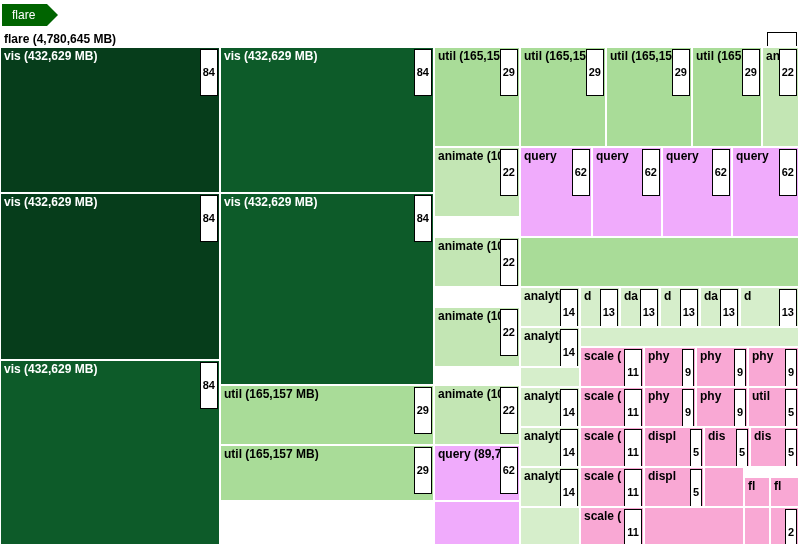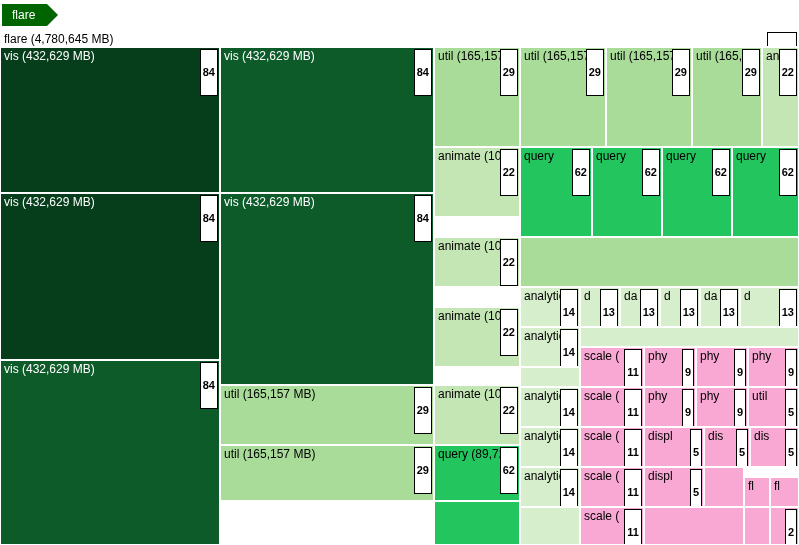--- a/index.html
+++ b/index.html
@@ -2,28 +2,28 @@
 <html><head>
 <meta charset="utf-8">
 <style>
   *{box-sizing:border-box;margin:0;padding:0}
   html,body{width:799px;height:545px;font-family:Verdana,Geneva,sans-serif;font-size:12px;overflow:hidden;background:#fff}
   .breadcrumb{height:26px;display:flex;align-items:flex-end;padding:2px 2px 0 2px}
   .crumb{position:relative;background:#006400;color:#fff;height:22px;line-height:22px;padding:0 12px 0 10px;font-size:12px}
   .crumb::after{content:"";position:absolute;right:-11px;top:0;border-top:11px solid transparent;border-bottom:11px solid transparent;border-left:11px solid #006400}
   .chart{position:absolute;left:0;top:30px;width:799px;height:515px}
   .node{position:absolute;border:1px solid #fff;overflow:hidden}
-  .lbl{position:absolute;top:1px;left:3px;right:12px;color:#000;font-weight:normal;font-size:12px;line-height:15px;height:15px;white-space:nowrap;overflow:hidden}
+  .lbl{position:absolute;top:1px;left:3px;right:12px;color:#000;font-weight:bold;font-size:12px;line-height:15px;height:15px;white-space:nowrap;overflow:hidden}
   .badge{position:absolute;top:1px;right:1px;background:#fff;border:1px solid #000;font-size:11px;line-height:13px;padding:16px 2px;font-weight:bold;color:#000}
   
   .c0{background:#f9a8d4}
   .c1{background:#d6eecb}
   .c2{background:#c3e6b4}
   .c3{background:#a9dc98}
-  .c5{background:#22c55e}
+  .c5{background:#f0abfc}
   .c8{background:#0d5b29}
   .c9{background:#063d1b}
   .c8 .lbl,.c9 .lbl{color:#fff}
   .root .lbl{color:#000}
 </style>
 </head>
 <body>
 
 <div class="breadcrumb">
   <div class="crumb">flare</div>

